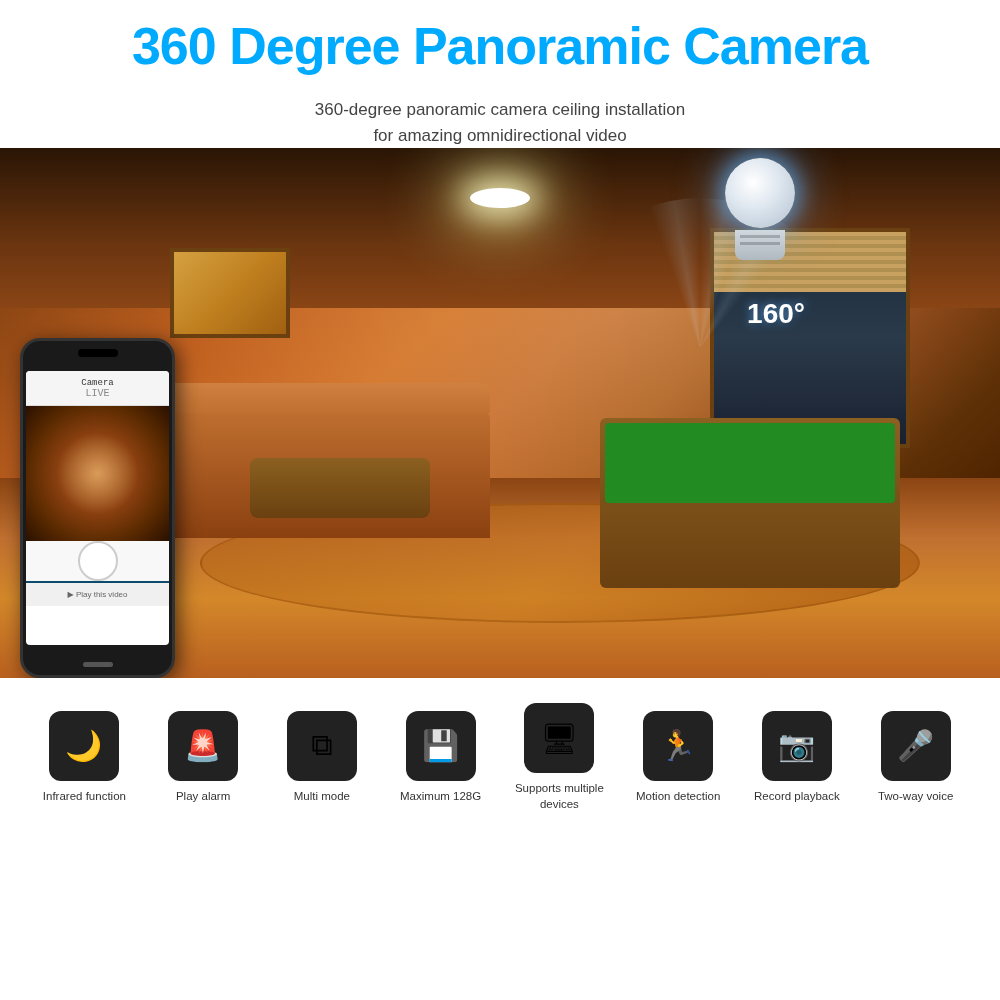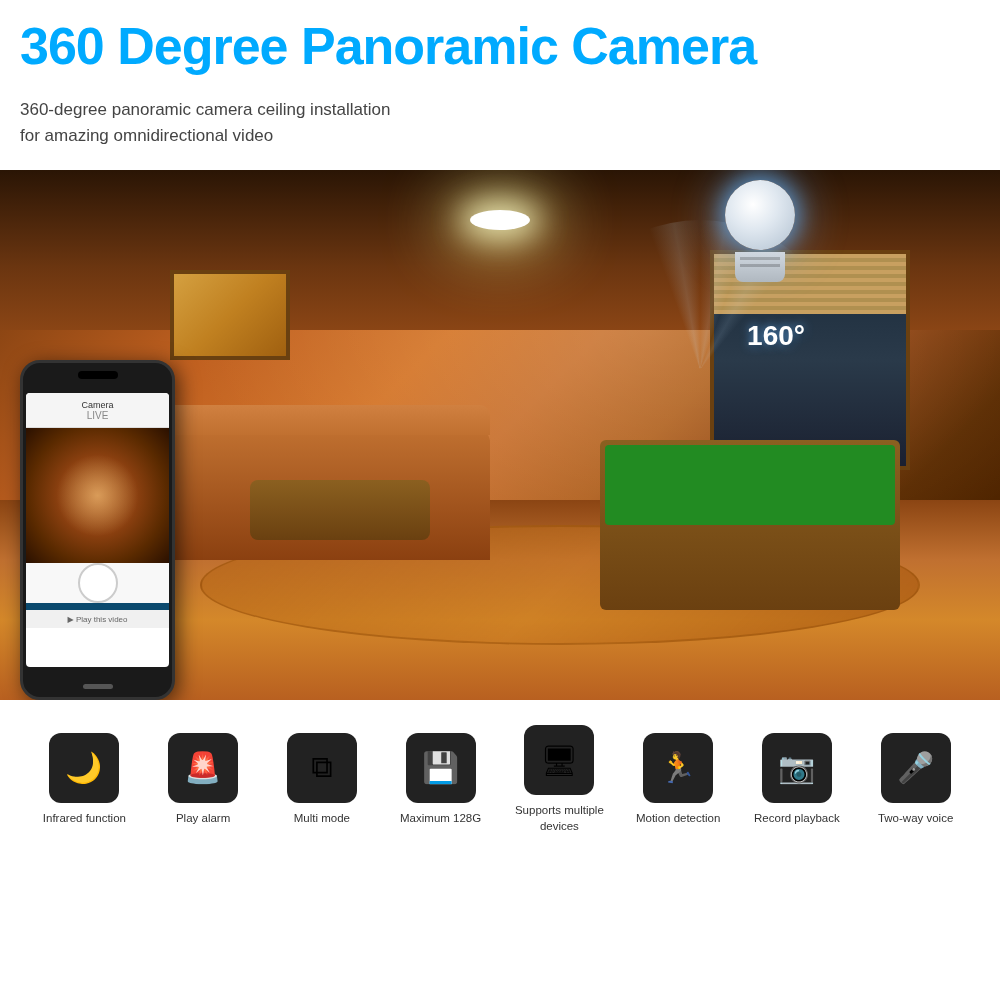--- a/index.html
+++ b/index.html
@@ -6,22 +6,22 @@
     body {
       width: 1000px;
       height: 1000px;
       overflow: hidden;
       font-family: Arial, sans-serif;
       background: #fff;
     }
 
     
     .header {
-      text-align: left;
-      padding: 18px 20px 22px;
+      text-align: center;
+      padding: 18px 20px 0;
       background: #fff;
     }
     .main-title {
       font-size: 52px;
       font-weight: 900;
       color: #00aaff;
       line-height: 1.1;
       letter-spacing: -1px;
     }
     .sub-title {
@@ -244,40 +244,41 @@
     .phone-screen-top {
       height: 35px;
       background: #f5f5f5;
       border-bottom: 1px solid #ddd;
       display: flex;
       align-items: center;
       justify-content: center;
       font-size: 9px;
       color: #333;
       flex-direction: column;
+      font-family: Liberation Mono, monospace;
     }
     .phone-camera-view {
       width: 100%;
       height: 135px;
       background: radial-gradient(circle, #c07030 0%, #8b4010 40%, #5a2a00 70%, #2a1000 100%);
       position: relative;
       overflow: hidden;
     }
     .phone-camera-view::before {
       content: '';
       position: absolute;
       top: 20%; left: 20%;
       width: 60%; height: 60%;
       border-radius: 50%;
       background: radial-gradient(circle, rgba(255,220,150,0.4) 0%, transparent 70%);
     }
     .phone-bottom-bar {
       height: 25px;
       background: #f0f0f0;
-      border-top: 7px solid #0c4a6e;
+      border-top: 2px solid #0c4a6e;
       display: flex;
       align-items: center;
       justify-content: center;
       font-size: 8px;
       color: #666;
     }
     .phone-controls {
       flex: 1;
       background: #f8f8f8;
       display: flex;

